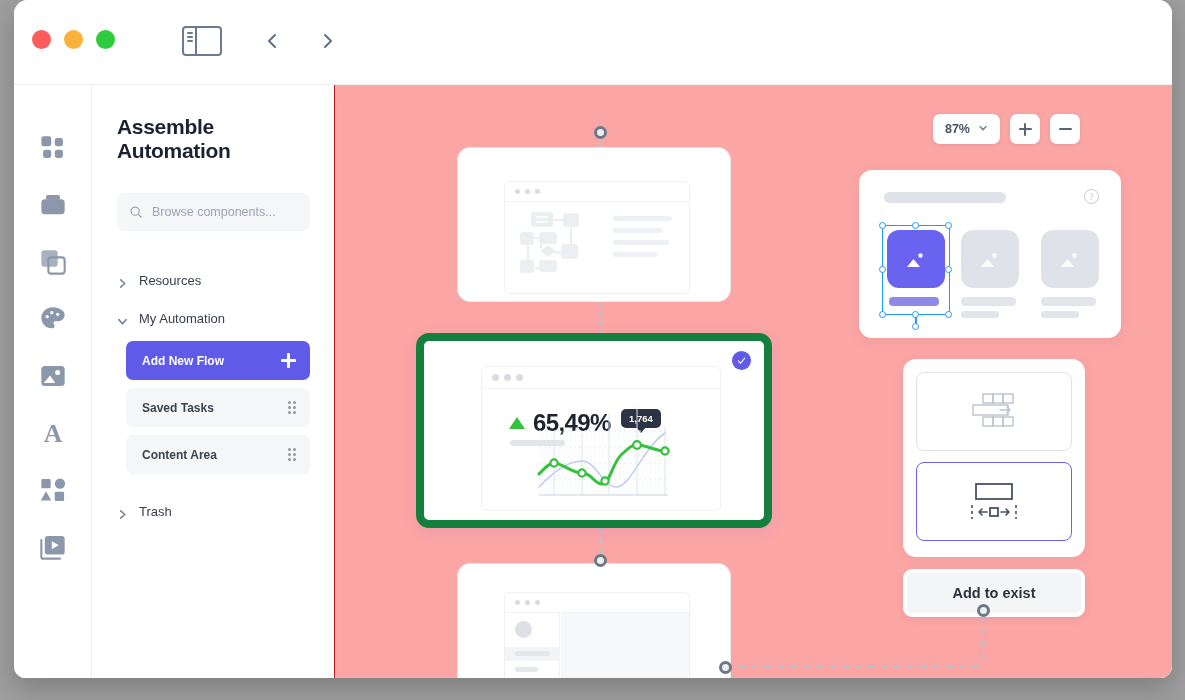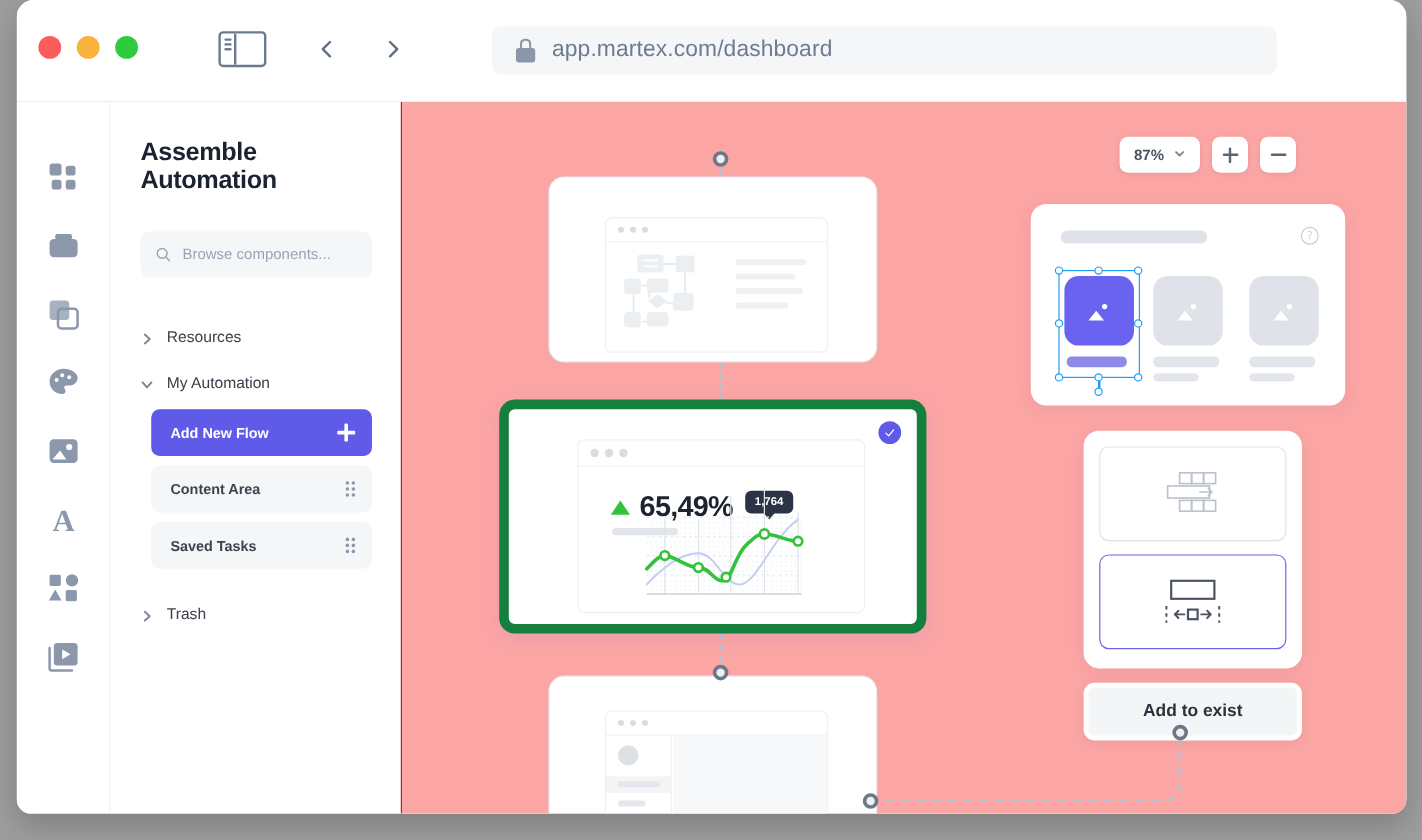--- a/index.html
+++ b/index.html
@@ -320,27 +320,20 @@
       <svg viewBox="0 0 24 24" fill="none" stroke="currentColor" stroke-width="2" stroke-linecap="round" stroke-linejoin="round">
           <polyline points="15 18 9 12 15 6"></polyline>
         </svg>
     </div>
     <div class="nav-arrow fwd">
       <svg viewBox="0 0 24 24" fill="none" stroke="currentColor" stroke-width="2" stroke-linecap="round" stroke-linejoin="round">
           <polyline points="9 18 15 12 9 6"></polyline>
         </svg>
     </div>
 
-    <div class="urlbar">
-      <span class="lock-icon">
-        <span class="shackle"></span>
-          <span class="body"></span>
-      </span>
-      <span class="url-text">app.martex.com/dashboard</span>
-    </div>
   </div>
 
   <div class="app-body">
 
     <div class="icon-rail">
       <div class="rail-icon">
         <svg viewBox="0 0 24 24">
             <rect x="2" y="2" width="8.5" height="8.5" rx="2"></rect>
             <rect x="13.5" y="3.5" width="7" height="7" rx="2"></rect>
             <rect x="3.5" y="13.5" width="7" height="7" rx="2"></rect>
@@ -424,33 +417,33 @@
         </span>
         <span class="tree-label">My Automation</span>
       </div>
 
       <div class="flow-item primary">
         <span class="fi-label">Add New Flow</span>
         <span class="plus-icon"></span>
       </div>
 
       <div class="flow-item plain">
+        <span class="fi-label">Saved Tasks</span>
+        <span class="grip">
+            <i></i>
+            <i></i>
+            <i></i>
+            <i></i>
+            <i></i>
+            <i></i>
+          </span>
+      </div>
+
+      <div class="flow-item plain">
         <span class="fi-label">Content Area</span>
-        <span class="grip">
-            <i></i>
-            <i></i>
-            <i></i>
-            <i></i>
-            <i></i>
-            <i></i>
-          </span>
-      </div>
-
-      <div class="flow-item plain">
-        <span class="fi-label">Saved Tasks</span>
         <span class="grip">
             <i></i>
             <i></i>
             <i></i>
             <i></i>
             <i></i>
             <i></i>
           </span>
       </div>
 

